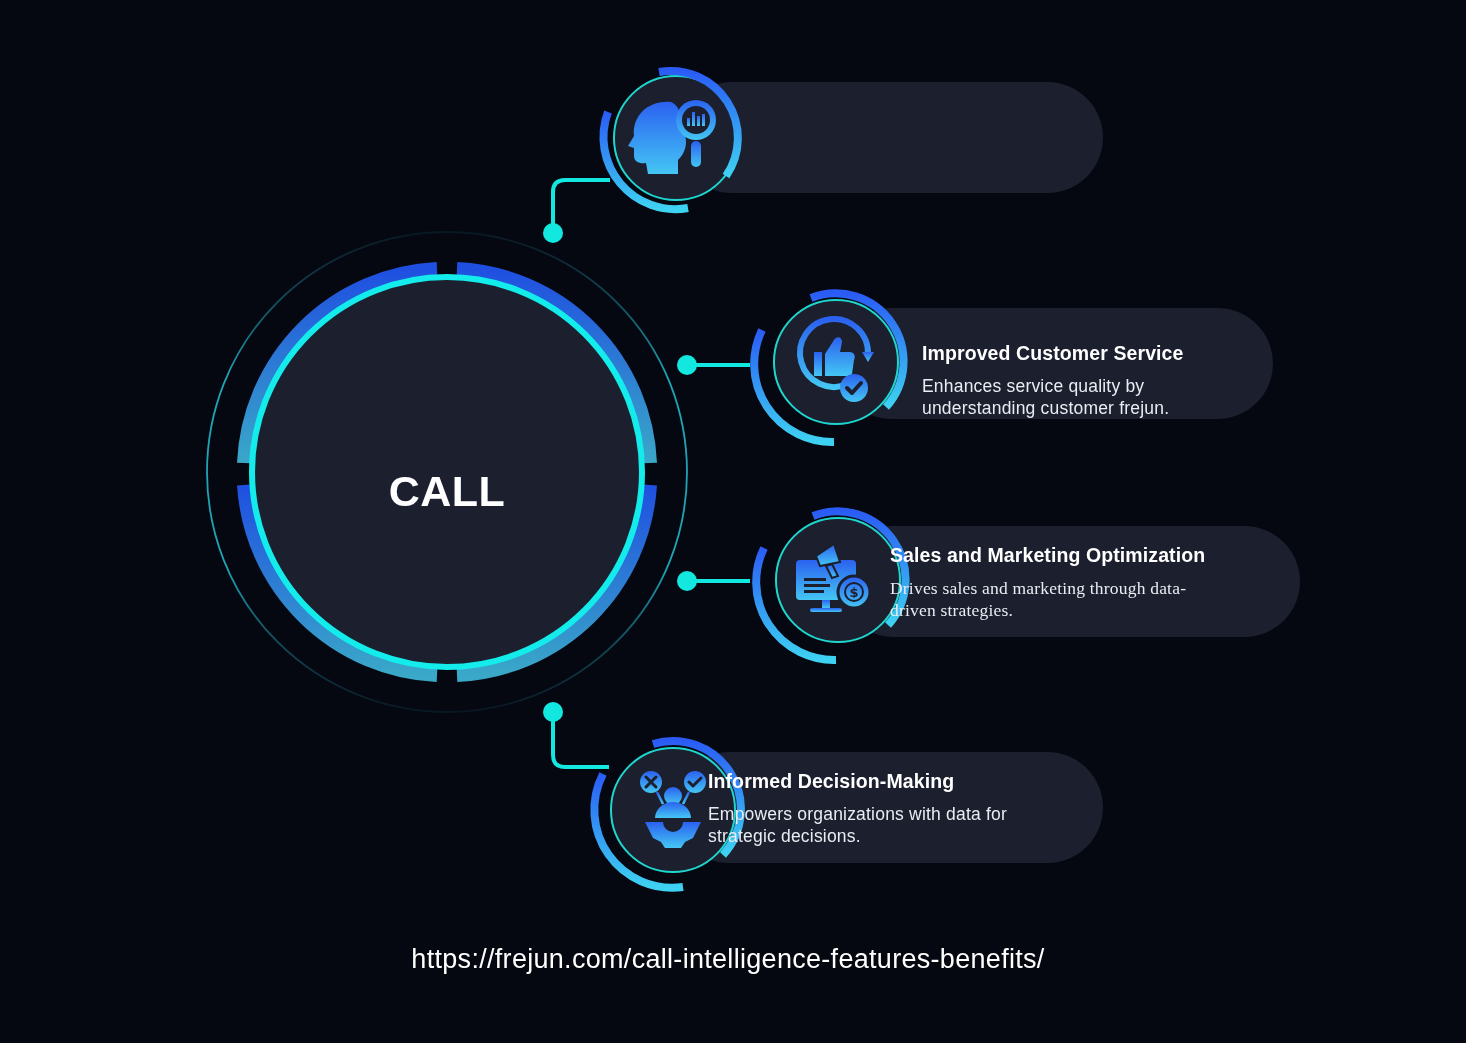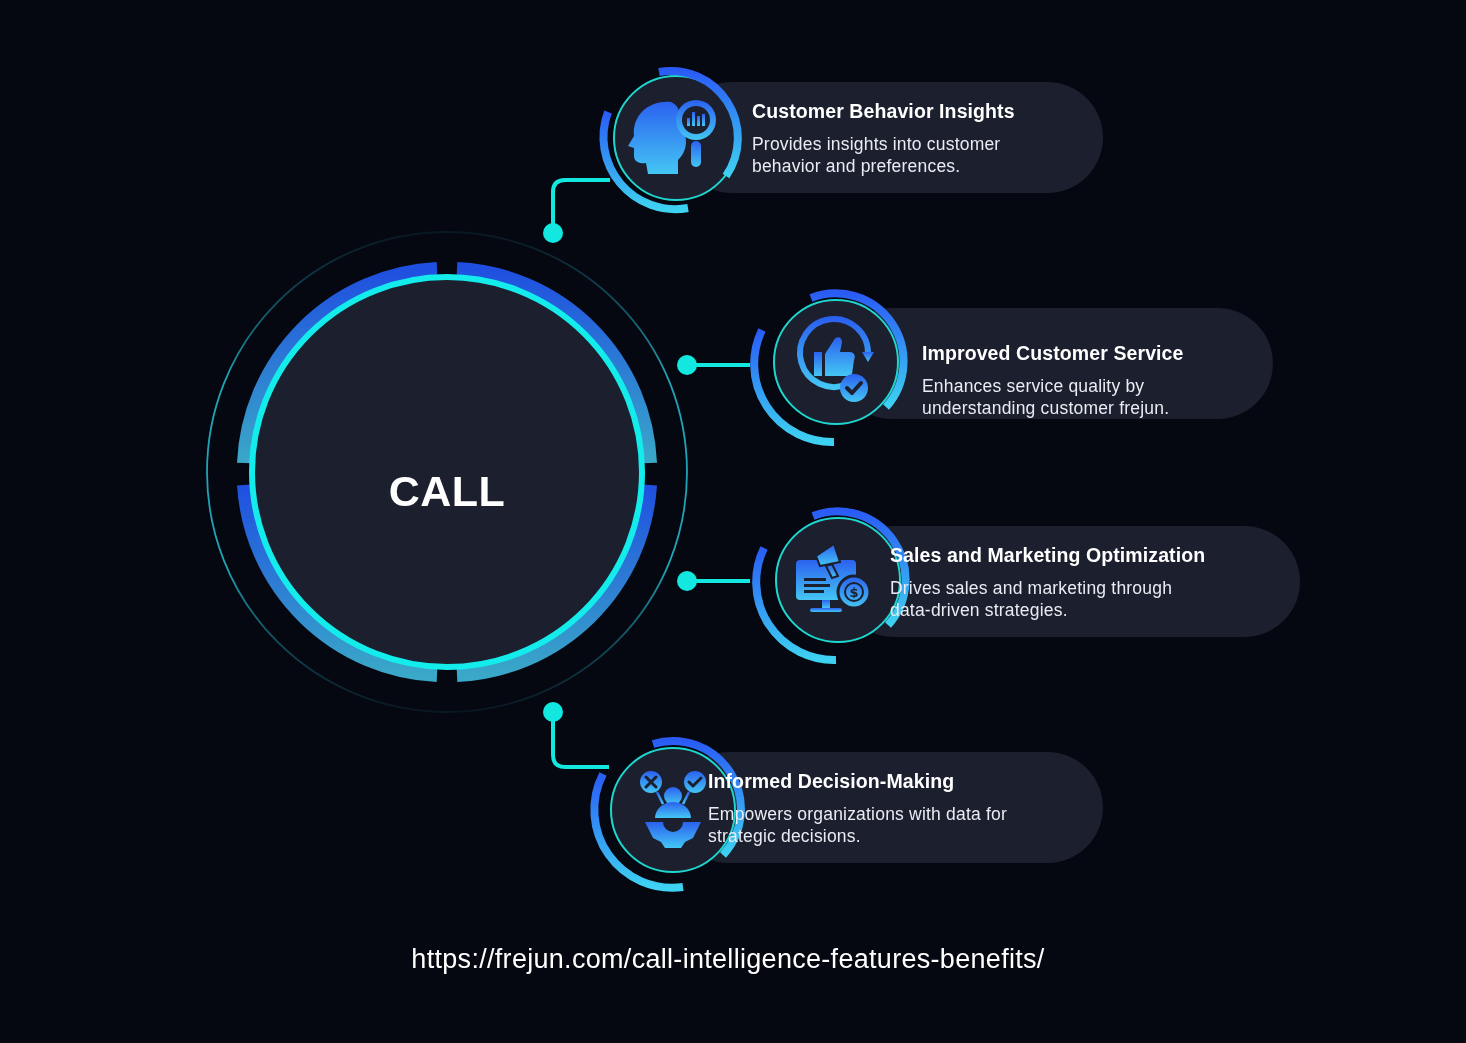--- a/index.html
+++ b/index.html
@@ -168,33 +168,29 @@
         <path d="M -28 12 L 28 12 L 24 20 L 20 28 L 12 32 L 8 38 L -8 38 L -12 32 L -20 28 L -24 20 Z"></path>
         <path d="M -10 12 A 10 10 0 0 0 10 12 Z" fill="#1b1f2e"></path>
       </g>
     </g>
   </svg>
 
   <div class="center-title">
     <span>CALL</span>
   </div>
 
-  <div class="card-text" style="left:752px; top:100px;">
-    <div class="card-title">Customer Behavior Insights</div>
-    <div class="card-desc" style="width:290px;">Provides insights into customer behavior and preferences.</div>
-  </div>
 
   <div class="card-text" style="left:922px; top:326px;margin-top:16px;">
     <div class="card-title">Improved Customer Service</div>
     <div class="card-desc" style="width:280px;">Enhances service quality by understanding customer frejun.</div>
   </div>
 
   <div class="card-text" style="left:890px; top:544px;">
     <div class="card-title">Sales and Marketing Optimization</div>
-    <div class="card-desc" style="width:310px;">Drives sales and marketing through data-driven strategies.</div>
+    <div class="card-desc" style="width:310px;font-family:Liberation Serif, serif;">Drives sales and marketing through data-driven strategies.</div>
   </div>
 
   <div class="card-text" style="left:708px; top:770px;">
     <div class="card-title">Informed Decision-Making</div>
     <div class="card-desc" style="width:300px;">Empowers organizations with data for strategic decisions.</div>
   </div>
 
   <div class="footer-url">https://frejun.com/call-intelligence-features-benefits/</div>
 </div>
 

